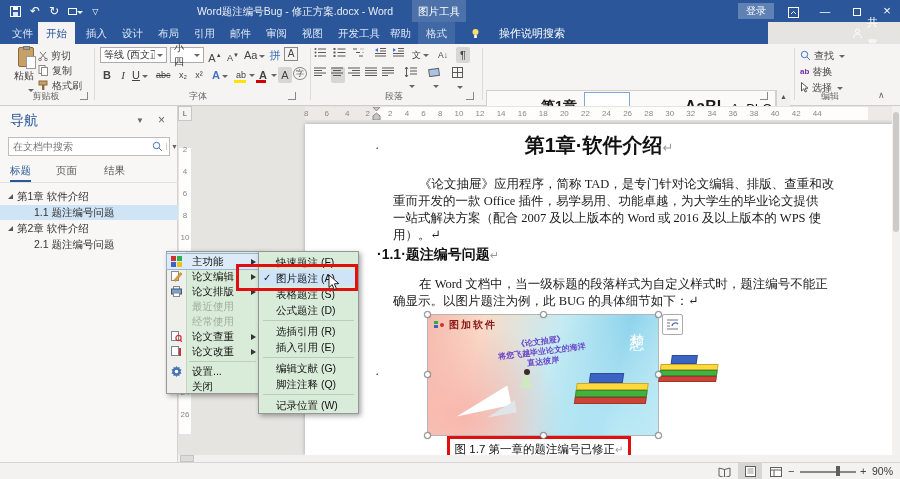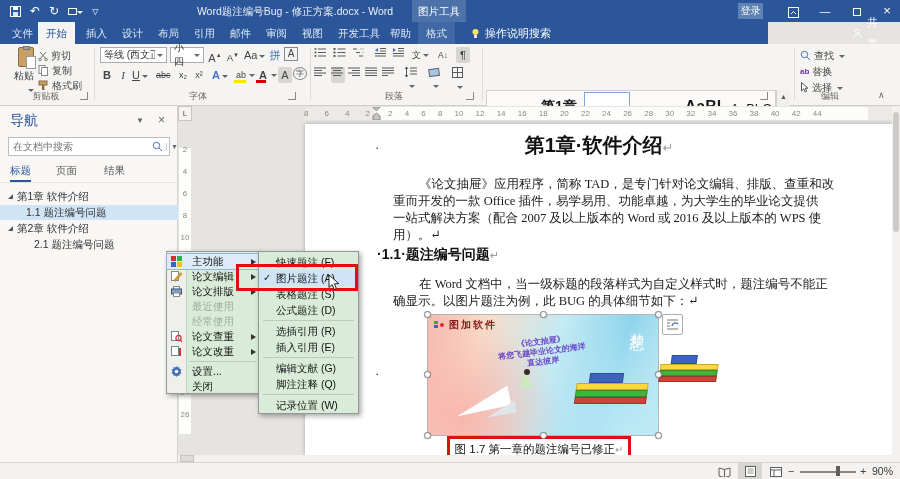--- a/index.html
+++ b/index.html
@@ -6,28 +6,28 @@
 html,body{background:#cfcfcf}
 body{font-family:"Liberation Sans","DejaVu Sans",sans-serif}
 .app{position:relative;width:900px;height:479px;background:#e6e4e1;overflow:hidden;font-size:11px;color:#333;margin:0 auto}
 .abs{position:absolute}
 
 .titlebar{position:absolute;left:0;top:0;width:900px;height:22px;background:#2b579a;color:#fff;font-size:10.5px}
 .qat{position:absolute;left:10px;top:0;height:22px;display:flex;align-items:center;gap:9px;color:#fff}
 .qat span{cursor:default}
 .ttl{position:absolute;left:150px;top:0;width:290px;height:22px;line-height:22px;text-align:center;color:#e8edf5;white-space:nowrap;overflow:hidden}
 .ctx{position:absolute;left:412px;top:0;width:54px;height:22px;line-height:22px;text-align:center;background:rgba(255,255,255,.16);color:#fff}
-.signin{position:absolute;left:738px;top:3px;width:25px;height:16px;line-height:16px;text-align:center;background:rgba(255,255,255,.25);color:#fff;font-size:10px}
+.signin{position:absolute;left:738px;top:3px;width:36px;height:16px;line-height:16px;text-align:center;background:rgba(255,255,255,.25);color:#fff;font-size:10px}
 .wbtn{position:absolute;top:0;width:26px;height:22px;line-height:22px;text-align:center;color:#fff}
 .maxbox{display:inline-block;width:8px;height:8px;border:1px solid #fff;vertical-align:middle}
 
 .tabrow{position:absolute;left:0;top:22px;width:768px;height:22px;background:#2b579a;color:#dce6f5}
 .rtab{position:absolute;top:0;height:22px;line-height:22px;padding:0 8px;font-size:10.5px;white-space:nowrap}
 .rtab.active{background:#f5f4f2;color:#2b579a}
-.tellme{position:absolute;left:470px;top:0;height:22px;line-height:22px;color:#fff;display:flex;align-items:center;gap:4px}
+.tellme{position:absolute;left:470px;top:0;height:22px;line-height:22px;color:#fff;display:flex;align-items:center;gap:18px}
 .share{position:absolute;left:852px;top:0;height:22px;line-height:22px;color:#fff;display:flex;align-items:center;gap:4px}
 
 .ribbon{position:absolute;left:0;top:44px;width:900px;height:62px;background:#f5f4f2;border-bottom:1px solid #cfcdc9}
 .gdiv{position:absolute;top:4px;width:1px;height:52px;background:#dddbd7}
 .glabel{position:absolute;top:46px;text-align:center;font-size:9px;color:#696764}
 .launch{position:absolute;width:8px;height:8px;border-right:1px solid #8a8886;border-bottom:1px solid #8a8886}
 .sbtn{position:absolute;display:flex;align-items:center;gap:3px;font-size:10px;color:#444;height:15px;white-space:nowrap}
 .combo{position:absolute;height:16px;background:#fff;border:1px solid #ababab;font-size:10px;color:#333;display:flex;align-items:center;padding:0 3px;justify-content:space-between}
 .fbtn{position:absolute;height:16px;min-width:14px;text-align:center;line-height:16px;font-size:11px;color:#444}
 .car{display:inline-block;width:0;height:0;border:3px solid transparent;border-top:3.5px solid #666;transform:translateY(2px);margin-left:2px}
@@ -384,21 +384,21 @@
             <path d="M7 7 L10 10" stroke="#4472c4"></path>
           </svg>
         </span>
       <span style="border-left:1px solid #d0cecb;padding:0 4px;color:#666;font-size:7px">▼</span>
     </div>
     <div class="ntab active" style="left:10px">标题</div>
     <div class="ntab" style="left:56px">页面</div>
     <div class="ntab" style="left:104px">结果</div>
     <div style="position:absolute;left:0;top:76px;width:178px;border-top:1px solid #e4e2df"></div>
     <div class="nitem" style="top:83px"><span class="tri"></span><span>第1章 软件介绍</span></div>
-    <div class="nitem" style="top:99px;background:#cfe4f5"><span style="padding-left:26px">1.1 题注编号问题</span></div>
+    <div class="nitem" style="top:99px;background:#cfe4f5"><span style="padding-left:34px">1.1 题注编号问题</span></div>
     <div class="nitem" style="top:115px"><span class="tri"></span><span>第2章 软件介绍</span></div>
     <div class="nitem" style="top:131px"><span style="padding-left:34px">2.1 题注编号问题</span></div>
   </div>
 
   <div class="tabsel">L</div>
   <div class="hruler">
     <div class="abs" style="left:113px;top:1px;width:70px;height:13px;background:#ece9e6"></div>
     <div class="abs" style="left:183px;top:1px;width:493px;height:13px;background:#fdfdfc"></div>
     <div class="abs" style="left:676px;top:1px;width:25px;height:13px;background:#ece9e6"></div>
     <div class="hnum" style="left:112px;width:66px">

